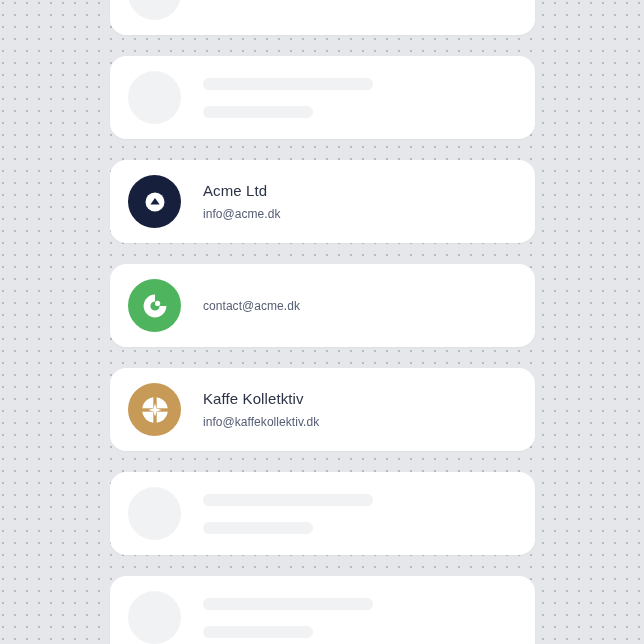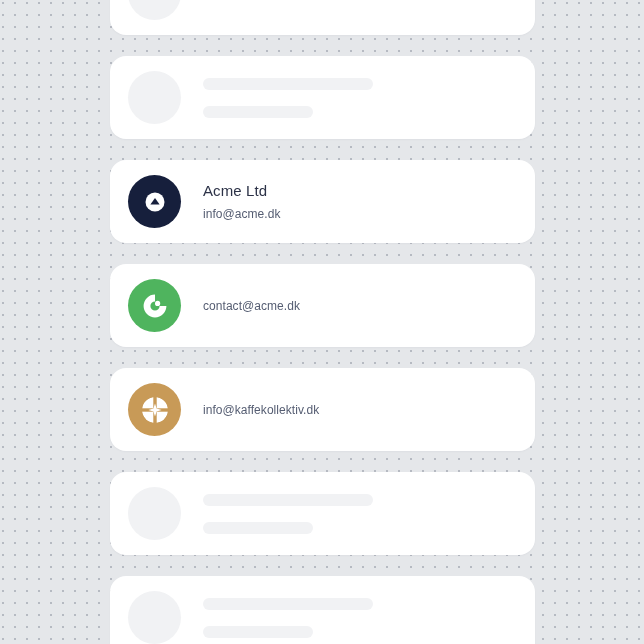--- a/index.html
+++ b/index.html
@@ -167,20 +167,21 @@
                 <path d="M14 0 L14 28" stroke="#000" stroke-width="3.4"></path>
                 <path d="M0 14 L28 14" stroke="#000" stroke-width="3.4"></path>
               </mask>
             </defs>
             <circle cx="14" cy="14" r="13" fill="#ffffff" mask="url(#kk-mask)"></circle>
             <path d="M14 7.4 L15.6 12.4 L20.6 14 L15.6 15.6 L14 20.6 L12.4 15.6 L7.4 14 L12.4 12.4 Z" fill="#ffffff"></path>
           </svg>
         </span>
       </div>
       <div class="info">
+        <div class="company-name">Kaffe Kolletktiv</div>
         <div class="company-email">info@kaffekollektiv.dk</div>
       </div>
     </div>
 
     <div class="card">
       <div class="avatar avatar-skeleton"></div>
       <div class="skel-lines">
         <div class="skel-bar long"></div>
         <div class="skel-bar short"></div>
       </div>

